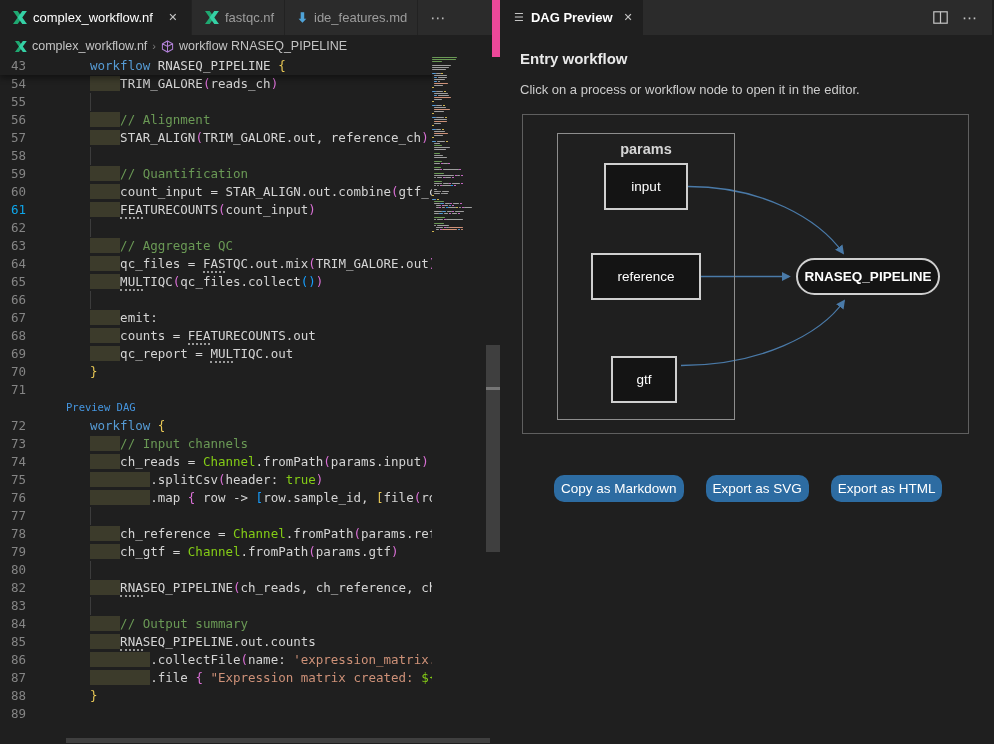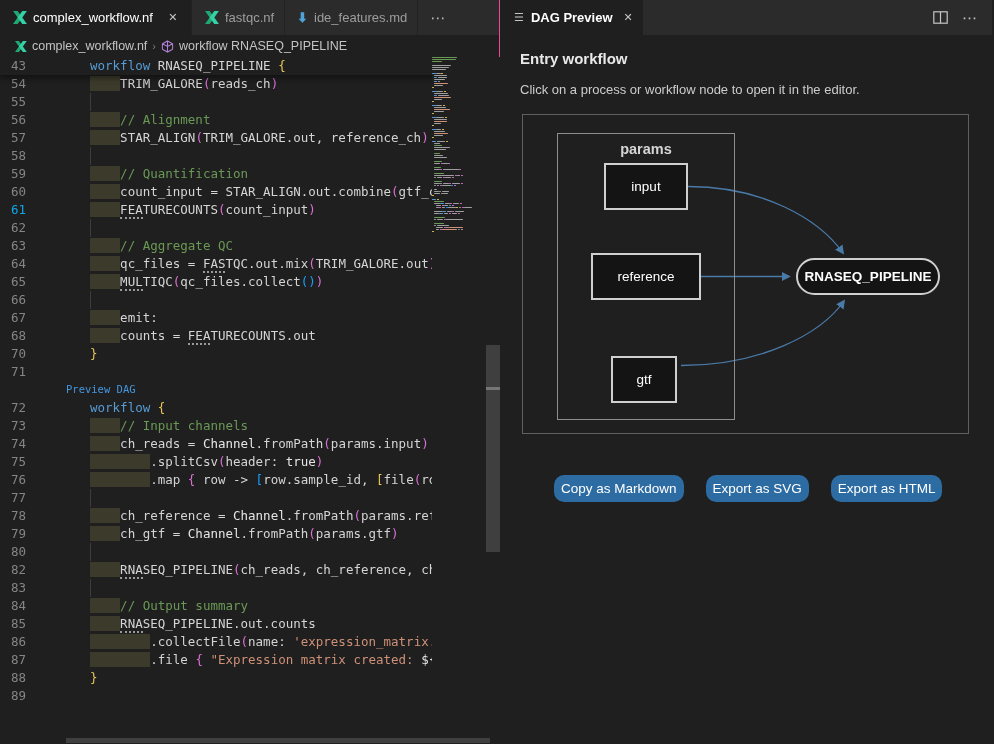--- a/index.html
+++ b/index.html
@@ -2,21 +2,21 @@
 <html><head>
 <meta charset="utf-8">
 <style>
   * { margin:0; padding:0; box-sizing:border-box; }
   html,body { width:994px; height:744px; overflow:hidden; background:#1f1f1f;
     font-family:"Liberation Sans", sans-serif; }
   .app { position:relative; width:994px; height:744px; display:flex; }
 
   
   .editor-group { position:relative; width:500px; height:706px; background:#1f1f1f;
-    border-right:1px solid #ec4899; }
+    border-right:8px solid #ec4899; }
 
   .tabbar { height:35px; background:#2b2b2b; display:flex; align-items:stretch; }
   .tab { display:flex; align-items:center; gap:6px; padding:0 10px 0 12px;
     background:#2b2b2b; border-right:1px solid #222; color:#9d9d9d; font-size:13px;
     cursor:pointer; white-space:nowrap; }
   .tab.active { background:#1f1f1f; color:#fff; }
   .tab .close { margin-left:6px; font-size:11px; color:#c5c5c5; width:16px; text-align:center; }
   .tab-overflow { display:flex; align-items:center; padding:0 12px; color:#b9b9b9;
     font-size:15px; letter-spacing:1px; cursor:pointer; }
 
@@ -36,21 +36,21 @@
   .crow .ln { flex:none; width:26px; text-align:right; color:#858585; }
   .crow .ln.cur { color:#0ea5e9; }
   .crow .ct { flex:none; margin-left:64px; white-space:pre; color:#d4d4d4; }
   .sticky { position:relative; z-index:3; background:#1f1f1f;
     box-shadow:0 3px 6px rgba(0,0,0,.45); }
   .codelens { height:18px; padding-left:66px; font-size:10.5px; line-height:16px;
     color:#4596e0; cursor:pointer; }
 
   .tk.k { color:#569cd6; } .tk.p { color:#d4d4d4; } .tk.c { color:#6a9955; }
   .tk.s { color:#ce9178; } .tk.pk { color:#da70d6; } .tk.g { color:#e8c855; }
-  .tk.bb { color:#179fff; } .tk.b { color:#e5e5e5; }
+  .tk.bb { color:#179fff; } .tk.b { color:#84cc16; }
   .tk.ind { background:#3c3b2b; }
   .tk.ph { color:#d4d4d4; border-bottom:2px dotted #9a9a9a; }
   .guide { display:inline-block; width:1px; height:18px; background:#3c3c3c; vertical-align:top; }
 
   
   .minimap { position:absolute; right:14px; top:0; width:54px; height:687px;
     background:#1f1f1f; z-index:4; cursor:pointer; }
   .mmseg { position:absolute; height:1.3px; border-radius:.5px; }
   .vscroll { position:absolute; right:0; top:0; width:14px; height:687px;
     background:#1f1f1f; z-index:5; }
@@ -195,20 +195,24 @@
             <span class="ln">66</span>
             <span class="ct"><span class="guide"></span></span>
           </div>
           <div class="crow">
             <span class="ln">67</span>
             <span class="ct"><span class="tk ind">    </span><span class="tk p">emit:</span></span>
           </div>
           <div class="crow">
             <span class="ln">68</span>
             <span class="ct"><span class="tk ind">    </span><span class="tk p">counts = </span><span class="tk ph">FEA</span><span class="tk p">TURECOUNTS.out</span></span>
+          </div>
+          <div class="crow">
+            <span class="ln">69</span>
+            <span class="ct"><span class="tk ind">    </span><span class="tk p">qc_report = </span><span class="tk ph">MUL</span><span class="tk p">TIQC.out</span></span>
           </div>
           <div class="crow">
             <span class="ln">70</span>
             <span class="ct"><span class="tk g">}</span></span>
           </div>
           <div class="crow">
             <span class="ln">71</span>
             <span class="ct"></span>
           </div>
           <div class="codelens">Preview DAG</div>

